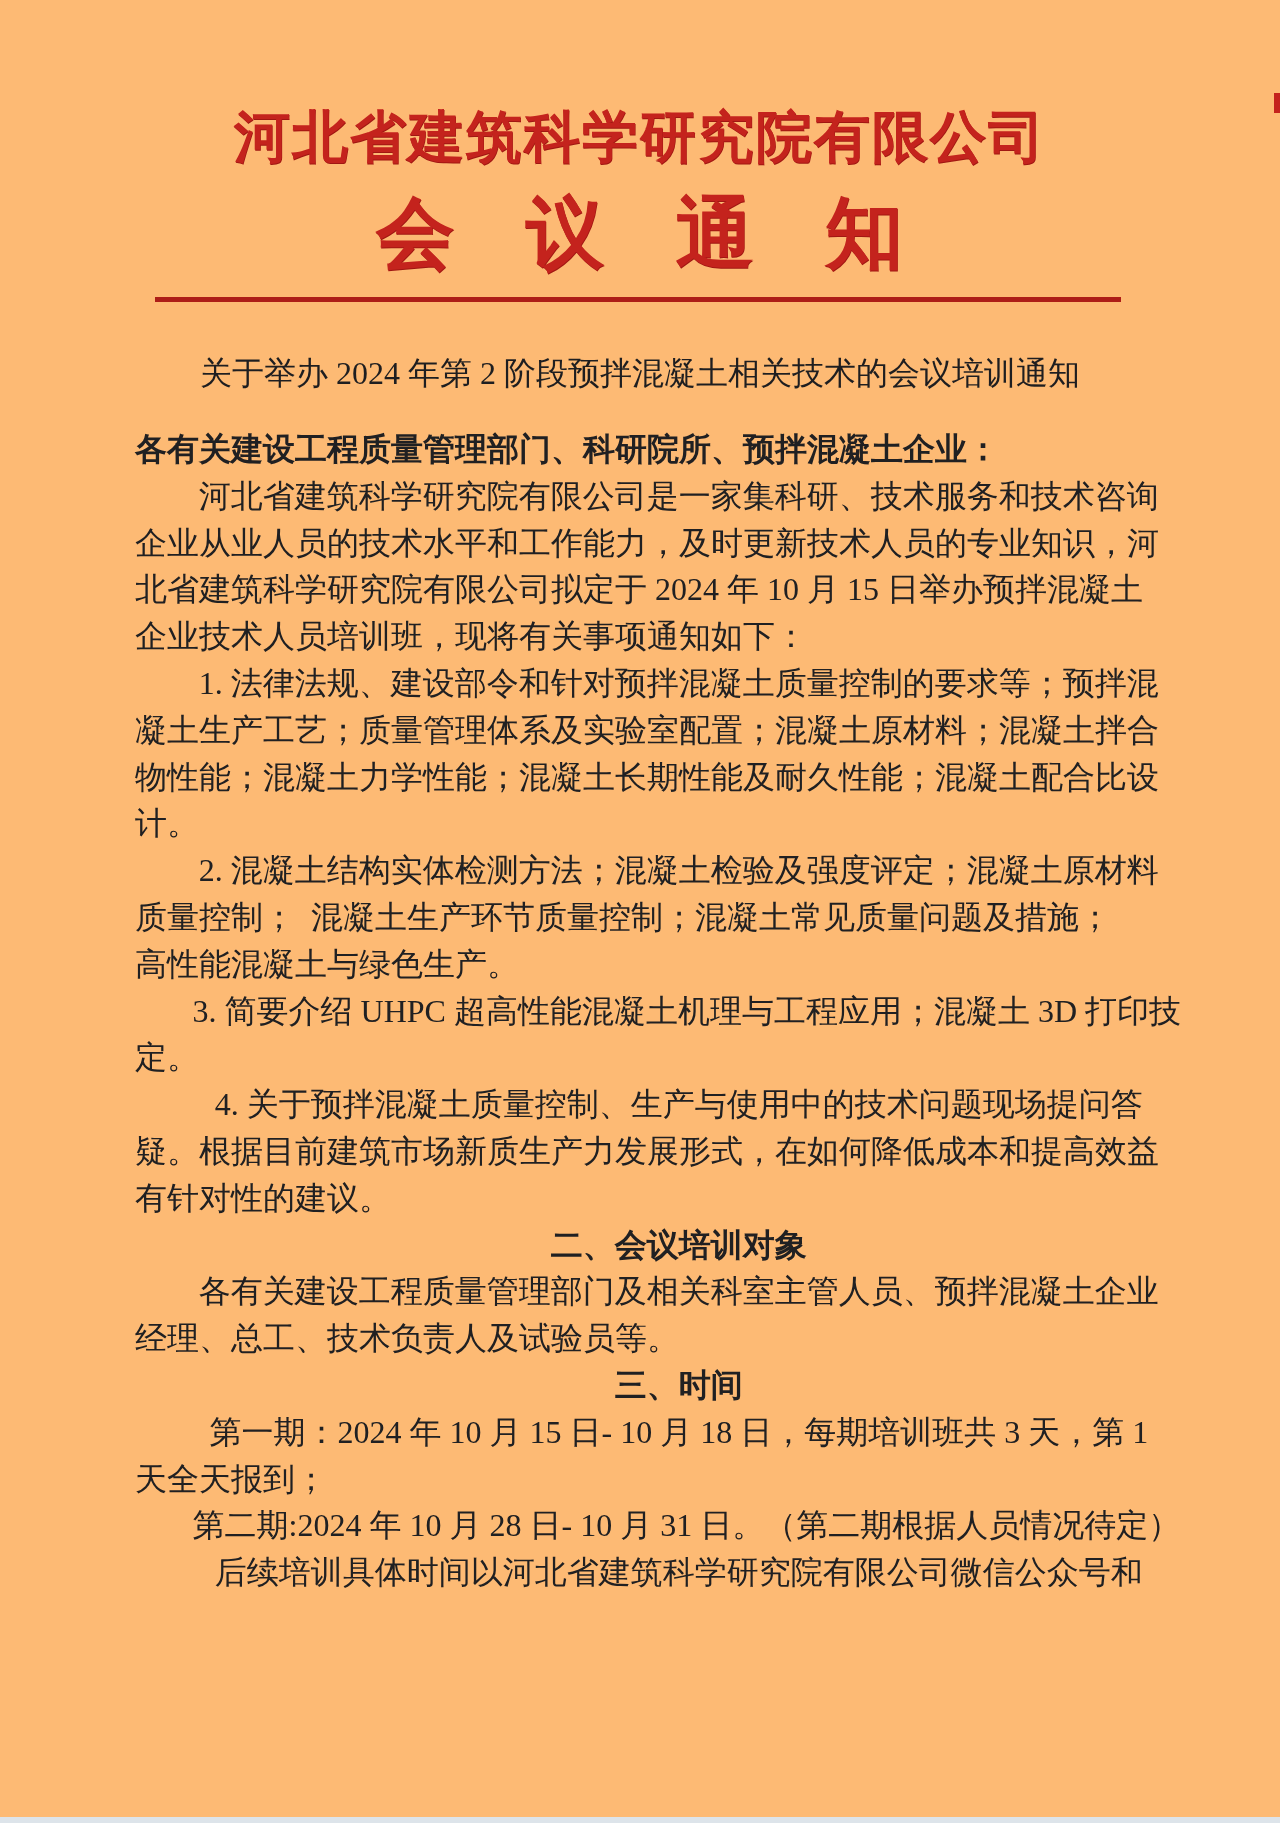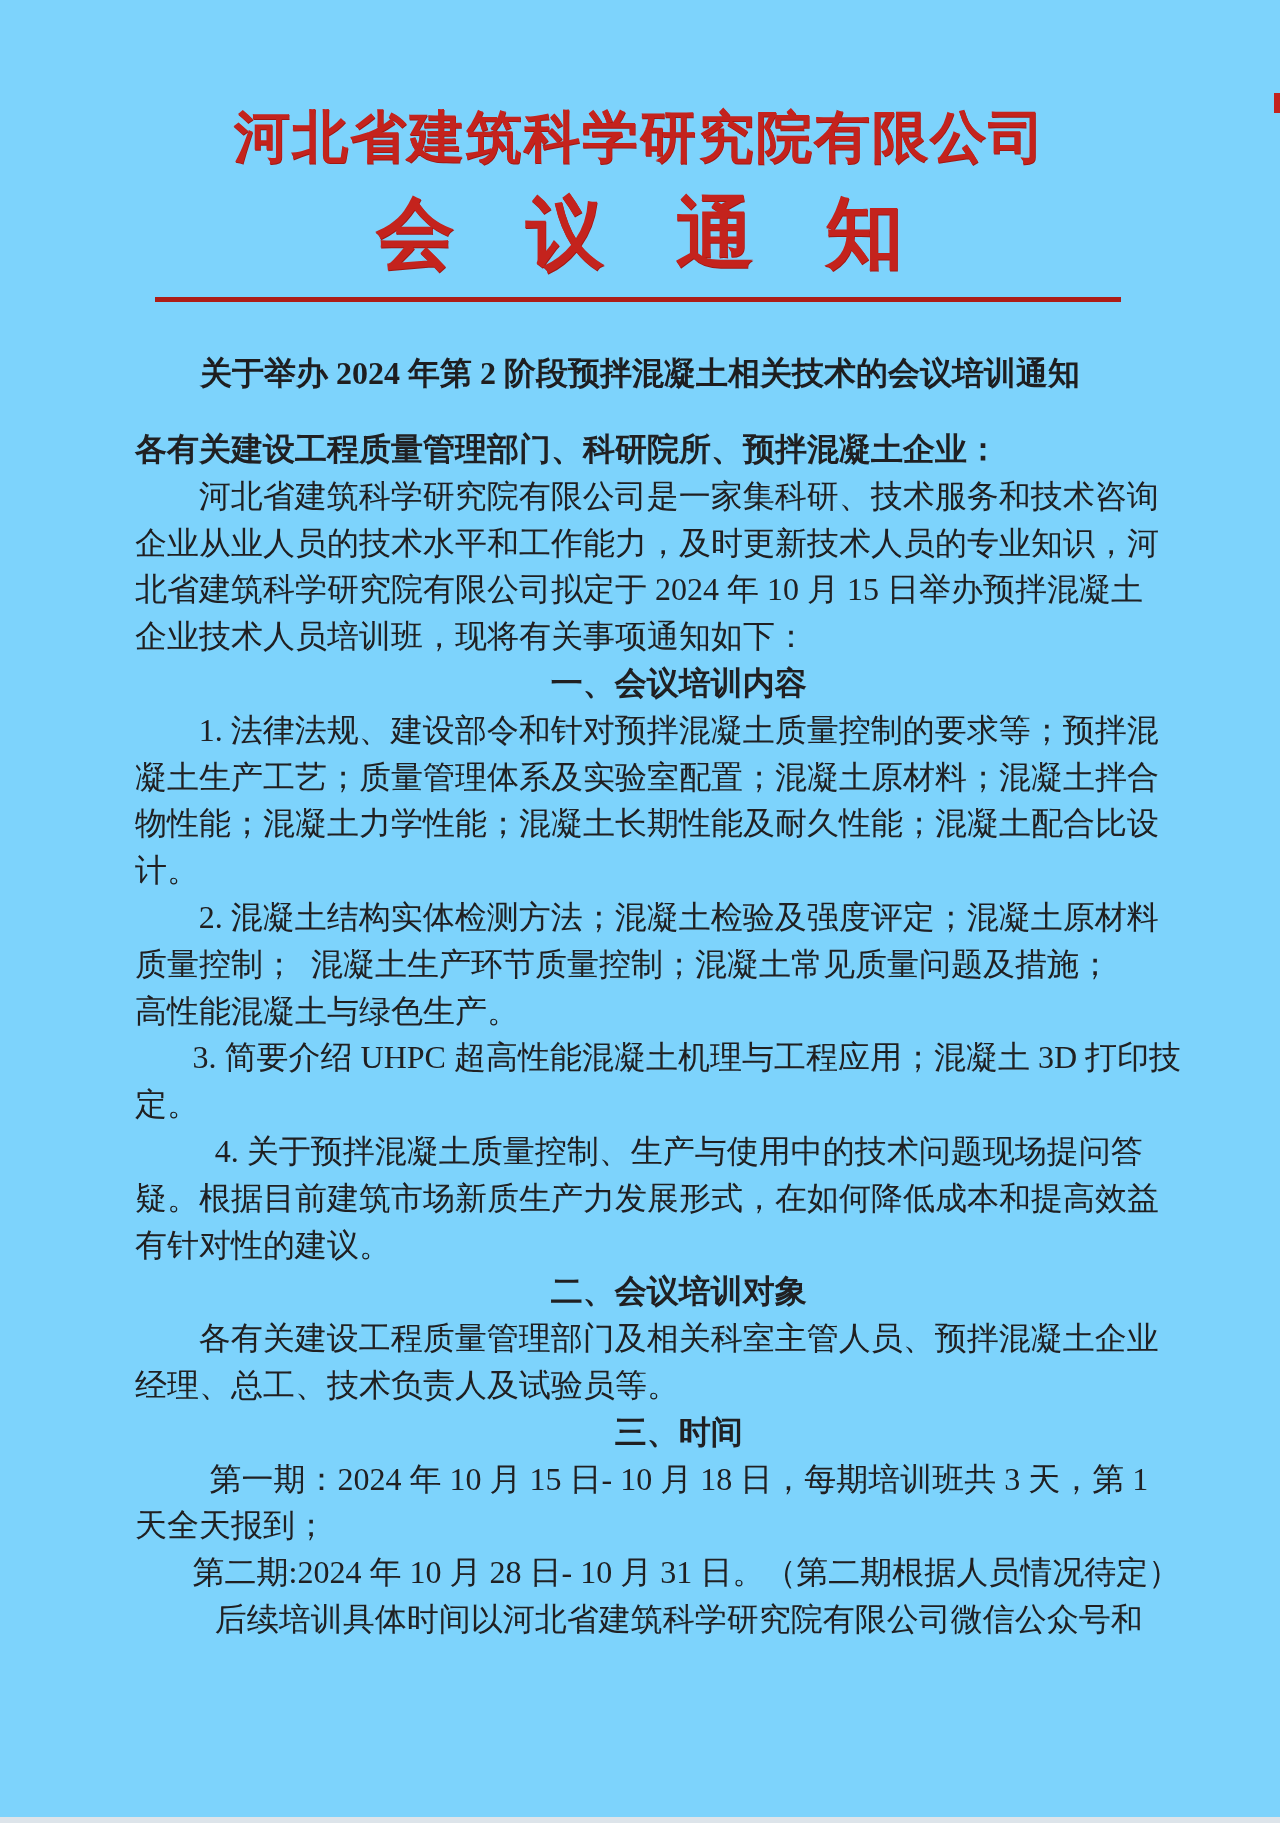--- a/index.html
+++ b/index.html
@@ -4,21 +4,21 @@
 <style>
   html, body {
     margin: 0;
     padding: 0;
     background: #ffffff;
   }
   .page {
     position: relative;
     width: 1280px;
     height: 1823px;
-    background: #7dd3fc;
+    background: #fdba74;
     overflow: hidden;
     font-family: "Liberation Serif", "DejaVu Serif", serif;
   }
   .company-title {
     margin: 0 auto;
     padding-top: 100px;
     width: 1100px;
     text-align: center;
     font-size: 56px;
     font-weight: bold;
@@ -42,21 +42,21 @@
     margin-left: 155px;
     margin-top: 10px;
     width: 966px;
     height: 5px;
     background: #ad1d17;
   }
   .subtitle {
     margin-top: 50px;
     text-align: center;
     font-size: 32px;
-    font-weight: bold;
+    font-weight: normal;
     color: #1e1e20;
     white-space: pre;
   }
   .body-text {
     margin-top: 30px;
     margin-left: 135px;
     width: 1030px;
     font-size: 32px;
     color: #202022;
   }
@@ -95,21 +95,20 @@
   <div class="red-rule"></div>
 
   <div class="subtitle">关于举办 2024 年第 2 阶段预拌混凝土相关技术的会议培训通知</div>
 
   <div class="body-text">
       <div class="line bold">各有关建设工程质量管理部门、科研院所、预拌混凝土企业：</div>
       <div class="line indent">河北省建筑科学研究院有限公司是一家集科研、技术服务和技术咨询</div>
       <div class="line">企业从业人员的技术水平和工作能力，及时更新技术人员的专业知识，河</div>
       <div class="line">北省建筑科学研究院有限公司拟定于 2024 年 10 月 15 日举办预拌混凝土</div>
       <div class="line">企业技术人员培训班，现将有关事项通知如下：</div>
-      <div class="line bold indent">一、会议培训内容</div>
       <div class="line indent">1. 法律法规、建设部令和针对预拌混凝土质量控制的要求等；预拌混</div>
       <div class="line">凝土生产工艺；质量管理体系及实验室配置；混凝土原材料；混凝土拌合</div>
       <div class="line">物性能；混凝土力学性能；混凝土长期性能及耐久性能；混凝土配合比设</div>
       <div class="line">计。</div>
       <div class="line indent">2. 混凝土结构实体检测方法；混凝土检验及强度评定；混凝土原材料</div>
       <div class="line">质量控制；  混凝土生产环节质量控制；混凝土常见质量问题及措施；</div>
       <div class="line">高性能混凝土与绿色生产。</div>
       <div class="line indent">3. 简要介绍 UHPC 超高性能混凝土机理与工程应用；混凝土 3D 打印技</div>
       <div class="line">定。</div>
       <div class="line indent">4. 关于预拌混凝土质量控制、生产与使用中的技术问题现场提问答</div>

